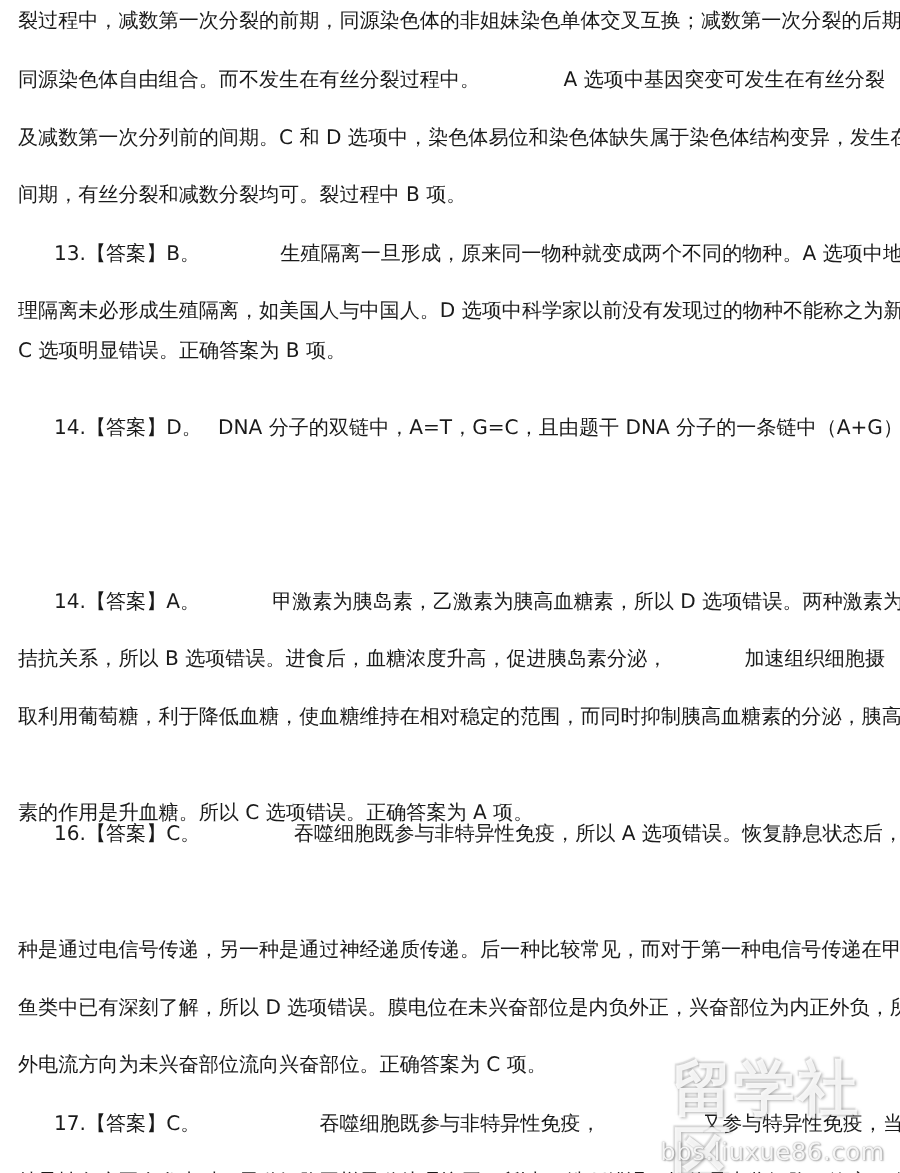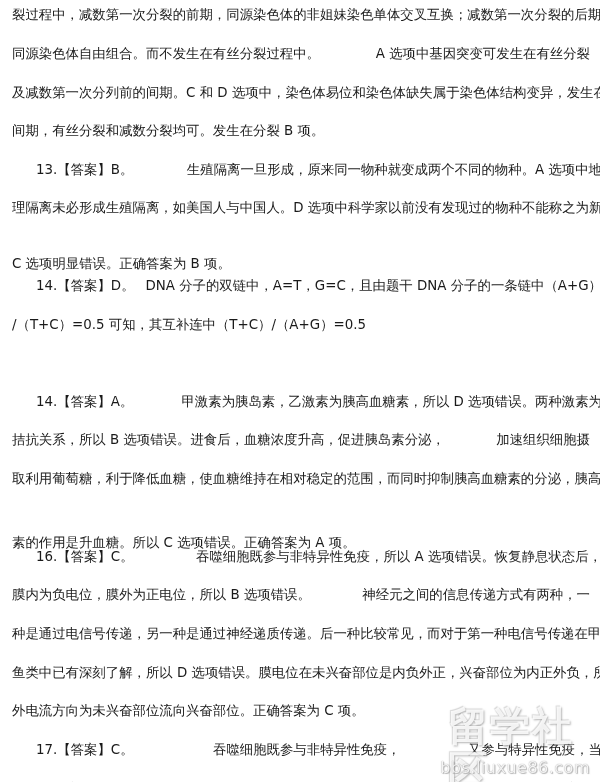--- a/index.html
+++ b/index.html
@@ -73,64 +73,59 @@
     <span class="seg">裂过程中，减数第一次分裂的前期，同源染色体的非姐妹染色单体交叉互换；减数第一次分裂的后期，非</span>
   </div>
   <div class="line" style="top:43px">
     <span class="seg right">A 选项中基因突变可发生在有丝分裂</span>
     <span class="seg">同源染色体自由组合。而不发生在有丝分裂过程中。</span>
   </div>
   <div class="line" style="top:82px">
     <span class="seg">及减数第一次分列前的间期。C 和 D 选项中，染色体易位和染色体缺失属于染色体结构变异，发生在分裂</span>
   </div>
   <div class="line" style="top:120px">
-    <span class="seg">间期，有丝分裂和减数分裂均可。发生在分裂 B 项。</span>
+    <span class="seg">间期，有丝分裂和减数分裂均可。裂过程中 B 项。</span>
   </div>
 
   <div class="line indent" style="top:159px">
     <span class="seg">13.【答案】B。</span>
     <span class="seg right">生殖隔离一旦形成，原来同一物种就变成两个不同的物种。A 选项中地</span>
   </div>
   <div class="line" style="top:197px">
     <span class="seg">理隔离未必形成生殖隔离，如美国人与中国人。D 选项中科学家以前没有发现过的物种不能称之为新物种。</span>
   </div>
-  <div class="line" style="top:253px">
+  <div class="line" style="top:224px">
     <span class="seg">C 选项明显错误。正确答案为 B 项。</span>
   </div>
 
   <div class="line indent" style="top:275px">
     <span class="seg">14.【答案】D。</span>
     <span class="seg right">DNA 分子的双链中，A=T，G=C，且由题干 DNA 分子的一条链中（A+G）</span>
   </div>
   <div class="line" style="top:314px">
-    <span class="seg">/（T+C）=0.5 可知，其互补连中（T+C）/（A+G）=0.5</span>
   </div>
 
   <div class="line indent" style="top:391px">
     <span class="seg">14.【答案】A。</span>
     <span class="seg right">甲激素为胰岛素，乙激素为胰高血糖素，所以 D 选项错误。两种激素为</span>
   </div>
   <div class="line" style="top:429px">
     <span class="seg right">加速组织细胞摄</span>
     <span class="seg">拮抗关系，所以 B 选项错误。进食后，血糖浓度升高，促进胰岛素分泌，</span>
   </div>
   <div class="line" style="top:468px">
     <span class="seg">取利用葡萄糖，利于降低血糖，使血糖维持在相对稳定的范围，而同时抑制胰高血糖素的分泌，胰高血糖</span>
   </div>
   <div class="line" style="top:532px">
     <span class="seg">素的作用是升血糖。所以 C 选项错误。正确答案为 A 项。</span>
   </div>
 
   <div class="line indent" style="top:546px">
     <span class="seg">16.【答案】C。</span>
     <span class="seg right">吞噬细胞既参与非特异性免疫，所以 A 选项错误。恢复静息状态后，</span>
-  </div>
-  <div class="line" style="top:584px">
-    <span class="seg">膜内为负电位，膜外为正电位，所以 B 选项错误。</span>
-    <span class="seg right">神经元之间的信息传递方式有两种，一</span>
   </div>
   <div class="line" style="top:623px">
     <span class="seg">种是通过电信号传递，另一种是通过神经递质传递。后一种比较常见，而对于第一种电信号传递在甲壳类、</span>
   </div>
   <div class="line" style="top:662px">
     <span class="seg">鱼类中已有深刻了解，所以 D 选项错误。膜电位在未兴奋部位是内负外正，兴奋部位为内正外负，所以膜</span>
   </div>
   <div class="line" style="top:700px">
     <span class="seg">外电流方向为未兴奋部位流向兴奋部位。正确答案为 C 项。</span>
   </div>

